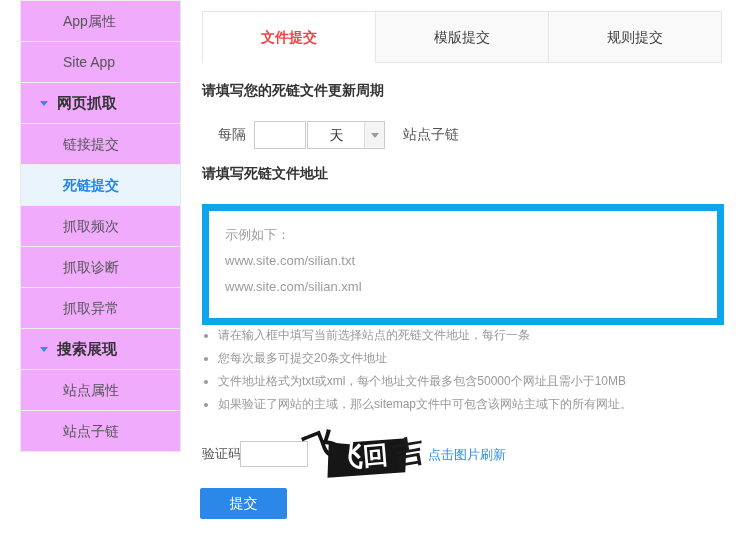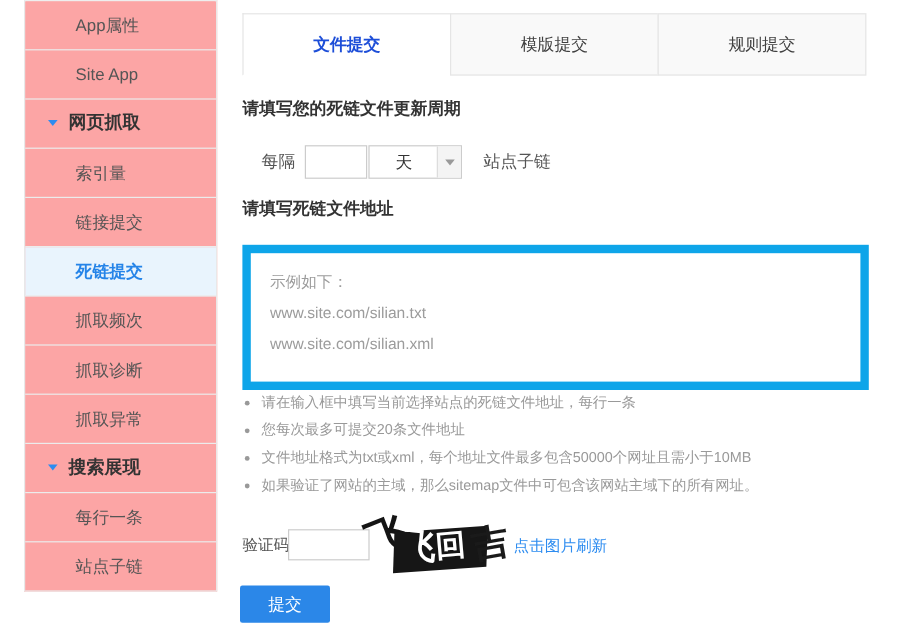--- a/index.html
+++ b/index.html
@@ -5,21 +5,21 @@
   html,body{margin:0;padding:0;}
   body{
     width:751px;height:535px;position:relative;background:#fff;overflow:hidden;
     font-family:"Liberation Sans","DejaVu Sans",sans-serif;
     -webkit-font-smoothing:antialiased;
   }
   
   .sidebar{
     position:absolute;left:20px;top:0;width:159px;
     border-left:1px solid #e8e8e8;border-right:1px solid #e8e8e8;border-top:1px solid #eee;
-    background:#fca5a5;
+    background:#f0abfc;
   }
   .side-item{
     height:40px;line-height:40px;border-bottom:1px solid #ececec;
     font-size:14px;color:#555;padding-left:42px;cursor:pointer;white-space:nowrap;
   }
   .side-item.group{
     padding-left:19px;font-weight:bold;color:#333;font-size:15px;
   }
   .side-item.active{
     background:#e9f4fd;color:#2584e8;font-weight:bold;
@@ -29,21 +29,21 @@
     border-left:4px solid transparent;border-right:4px solid transparent;
     border-top:5px solid #2d8cf0;margin-right:9px;vertical-align:2px;
   }
   
   .tabs{position:absolute;left:202px;top:11px;display:flex;}
   .tab{
     box-sizing:border-box;width:174px;height:52px;line-height:50px;text-align:center;
     font-size:14px;color:#404040;background:#f9f9f9;border:1px solid #e5e5e5;cursor:pointer;
   }
   .tab + .tab{margin-left:-1px;}
-  .tab.active{background:#fff;border-bottom-color:#fff;font-weight:bold;color:#1d4ed8;}
+  .tab.active{background:#fff;border-bottom-color:#fff;font-weight:bold;color:#ef4444;}
   
   .heading{position:absolute;left:202px;font-size:14px;font-weight:bold;color:#333;}
   .h-period{top:82px;}
   .h-address{top:165px;}
   .period-row{position:absolute;left:202px;top:121px;height:28px;display:flex;align-items:center;}
   .lbl{font-size:14px;color:#555;margin-left:16px;}
   .interval-input{
     box-sizing:border-box;width:52px;height:28px;margin-left:8px;border:1px solid #ccc;
     font-size:13px;color:#333;padding:0 6px;outline:none;
   }
@@ -93,40 +93,39 @@
   .cap-c1{left:-5px;top:-3px;font-size:36px;color:#141414;transform:rotate(-22deg);}
   .cap-c2{left:25px;top:9px;font-size:28px;color:#fff;transform:rotate(6deg);}
   .cap-c3{left:52px;top:11px;font-size:25px;color:#fff;transform:rotate(-5deg);}
   .cap-c4{left:82px;top:5px;font-size:31px;color:#1a1a1a;transform:rotate(-10deg);}
   .refresh-link{
     position:absolute;left:226px;top:14px;font-size:13px;color:#2d8cf0;
     text-decoration:none;cursor:pointer;
   }
   
   .submit-btn{
-    position:absolute;left:200px;top:488px;width:75px;height:31px;background:#2b87e8;
+    position:absolute;left:200px;top:488px;width:87px;height:31px;background:#2b87e8;
     border:none;border-radius:2px;color:#fff;font-size:14px;cursor:pointer;
     font-family:"Liberation Sans","DejaVu Sans",sans-serif;
   }
 </style>
 </head>
 <body>
 
 <div class="sidebar">
   <div class="side-item">App属性</div>
   <div class="side-item">Site App</div>
   <div class="side-item group"><span class="tri-down"></span><span>网页抓取</span></div>
-  <div class="side-item">索引量</div>
   <div class="side-item">链接提交</div>
   <div class="side-item active">死链提交</div>
   <div class="side-item">抓取频次</div>
   <div class="side-item">抓取诊断</div>
   <div class="side-item">抓取异常</div>
   <div class="side-item group"><span class="tri-down"></span><span>搜索展现</span></div>
-  <div class="side-item">每行一条</div>
+  <div class="side-item">站点属性</div>
   <div class="side-item">站点子链</div>
 </div>
 
 <div class="tabs">
   <div class="tab active">文件提交</div>
   <div class="tab">模版提交</div>
   <div class="tab">规则提交</div>
 </div>
 
 <div class="heading h-period">请填写您的死链文件更新周期</div>

